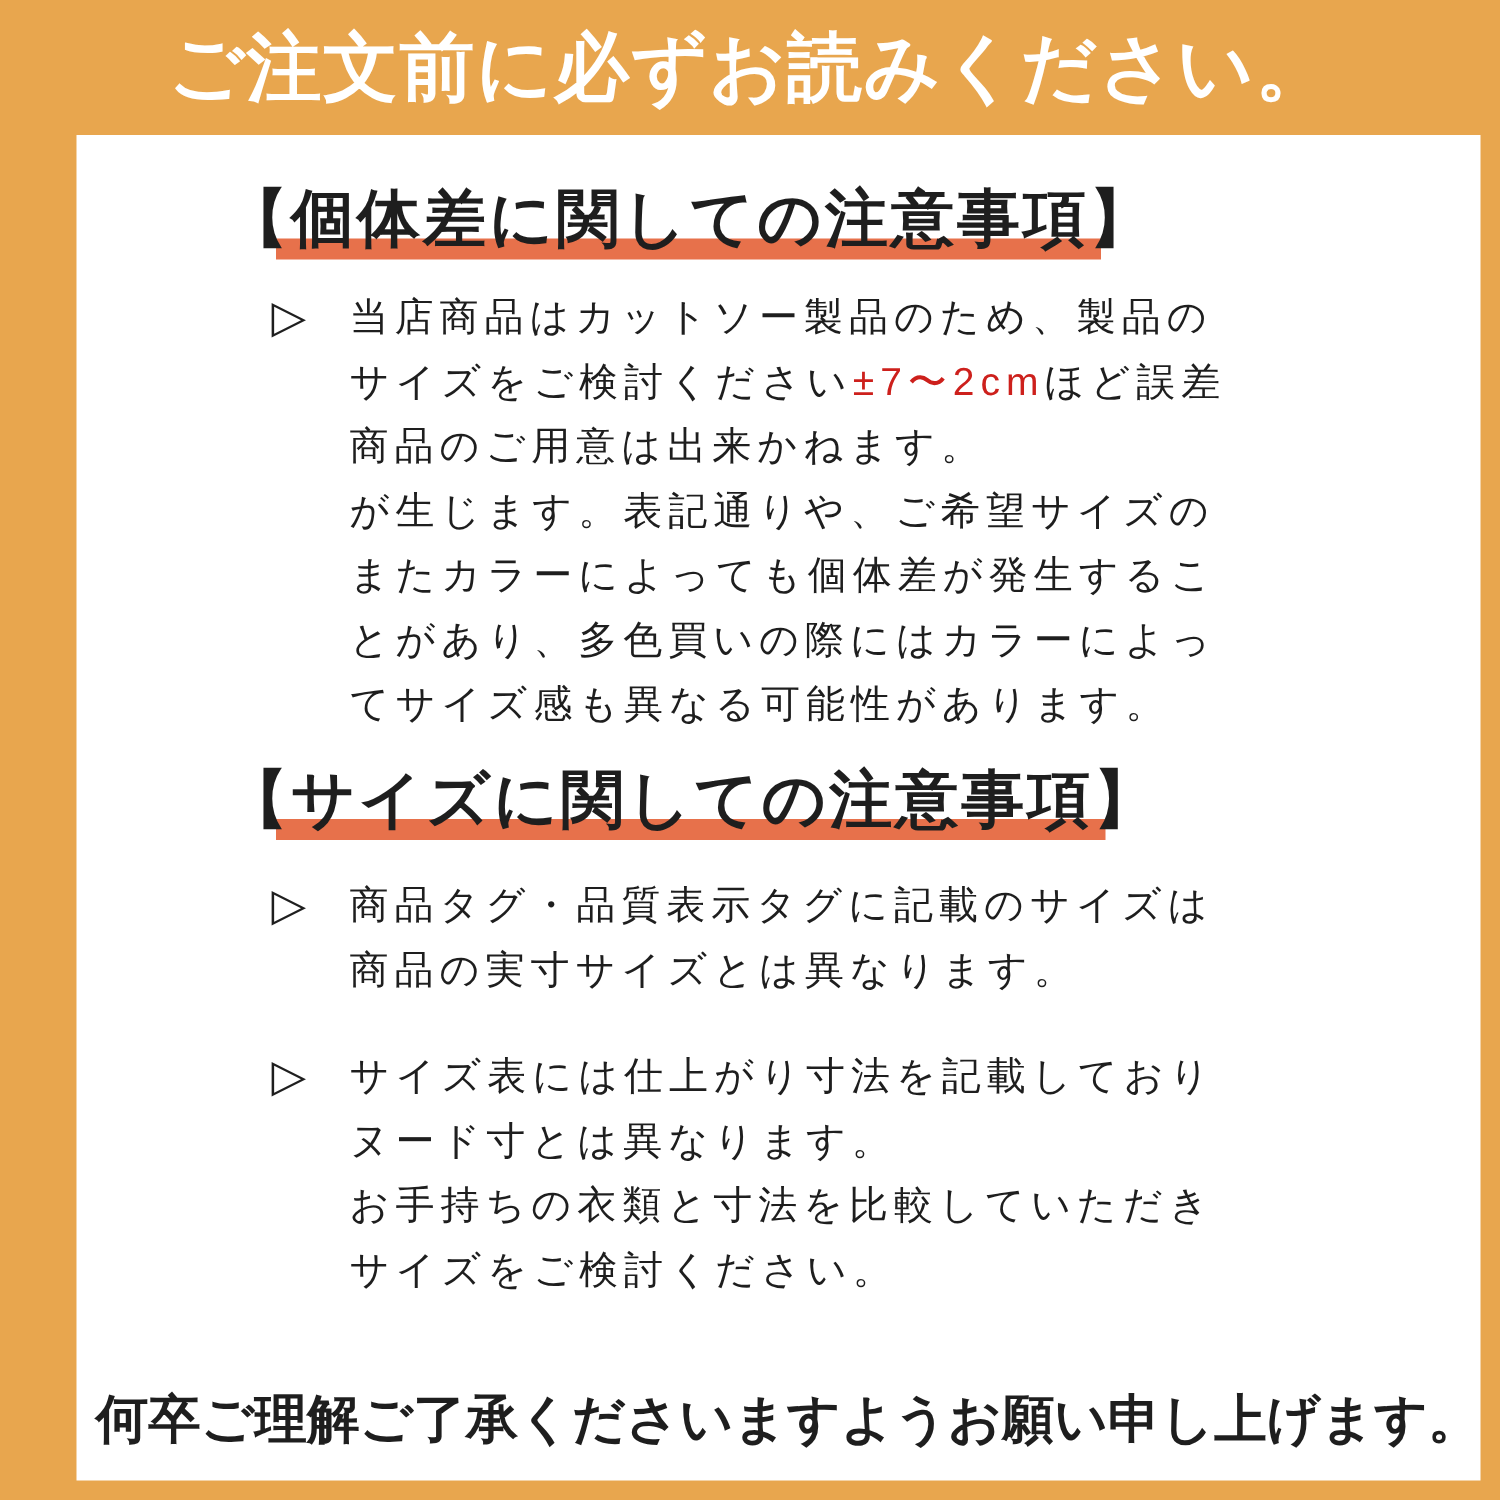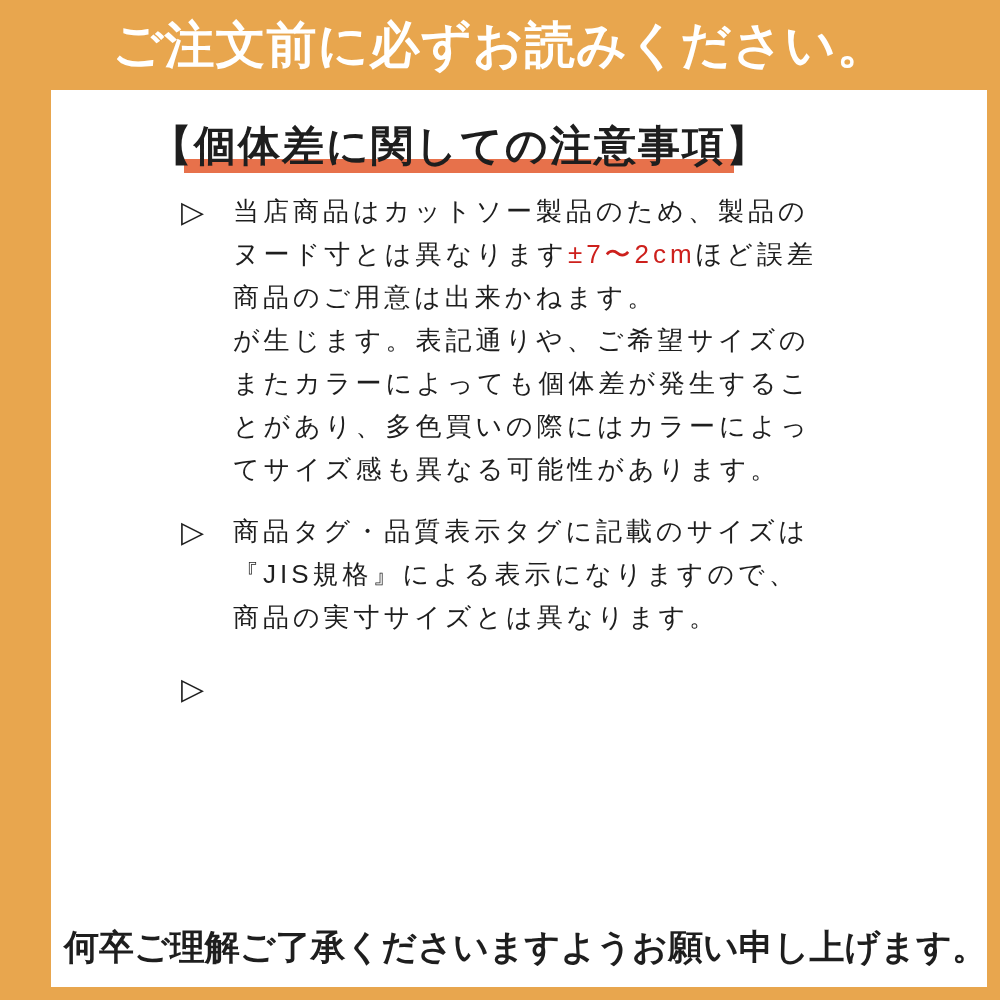--- a/index.html
+++ b/index.html
@@ -72,38 +72,44 @@
     <div class="banner-title">ご注文前に必ずお読みください。</div>
   </header>
   <main class="content">
     <div id="sections">
         <section class="section">
           <h2 class="heading"><span>【</span><span class="heading-inner">個体差に関しての注意事項</span><span>】</span></h2>
           <div class="item">
             <span class="marker">▷</span>
             <div class="lines">
               <div class="line"><span>当店商品はカットソー製品のため、製品の</span></div>
-              <div class="line"><span>ヌード寸とは異なります</span><span class="accent">±7〜2cm</span><span>ほど誤差</span></div>
+              <div class="line"><span>サイズをご検討ください</span><span class="accent">±7〜2cm</span><span>ほど誤差</span></div>
               <div class="line"><span>商品のご用意は出来かねます。</span></div>
               <div class="line"><span>が生じます。表記通りや、ご希望サイズの</span></div>
               <div class="line"><span>またカラーによっても個体差が発生するこ</span></div>
               <div class="line"><span>とがあり、多色買いの際にはカラーによっ</span></div>
               <div class="line"><span>てサイズ感も異なる可能性があります。</span></div>
             </div>
           </div>
         </section>
         <section class="section">
+          <h2 class="heading"><span>【</span><span class="heading-inner">サイズに関しての注意事項</span><span>】</span></h2>
           <div class="item">
             <span class="marker">▷</span>
             <div class="lines">
               <div class="line"><span>商品タグ・品質表示タグに記載のサイズは</span></div>
-              <div class="line"><span>『JIS規格』による表示になりますので、</span></div>
               <div class="line"><span>商品の実寸サイズとは異なります。</span></div>
             </div>
           </div>
           <div class="item">
             <span class="marker">▷</span>
+            <div class="lines">
+              <div class="line"><span>サイズ表には仕上がり寸法を記載しており</span></div>
+              <div class="line"><span>ヌード寸とは異なります。</span></div>
+              <div class="line"><span>お手持ちの衣類と寸法を比較していただき</span></div>
+              <div class="line"><span>サイズをご検討ください。</span></div>
+            </div>
           </div>
         </section>
       </div>
     <div class="footer-note">何卒ご理解ご了承くださいますようお願い申し上げます。</div>
   </main>
 </div>
 
 </body></html>

